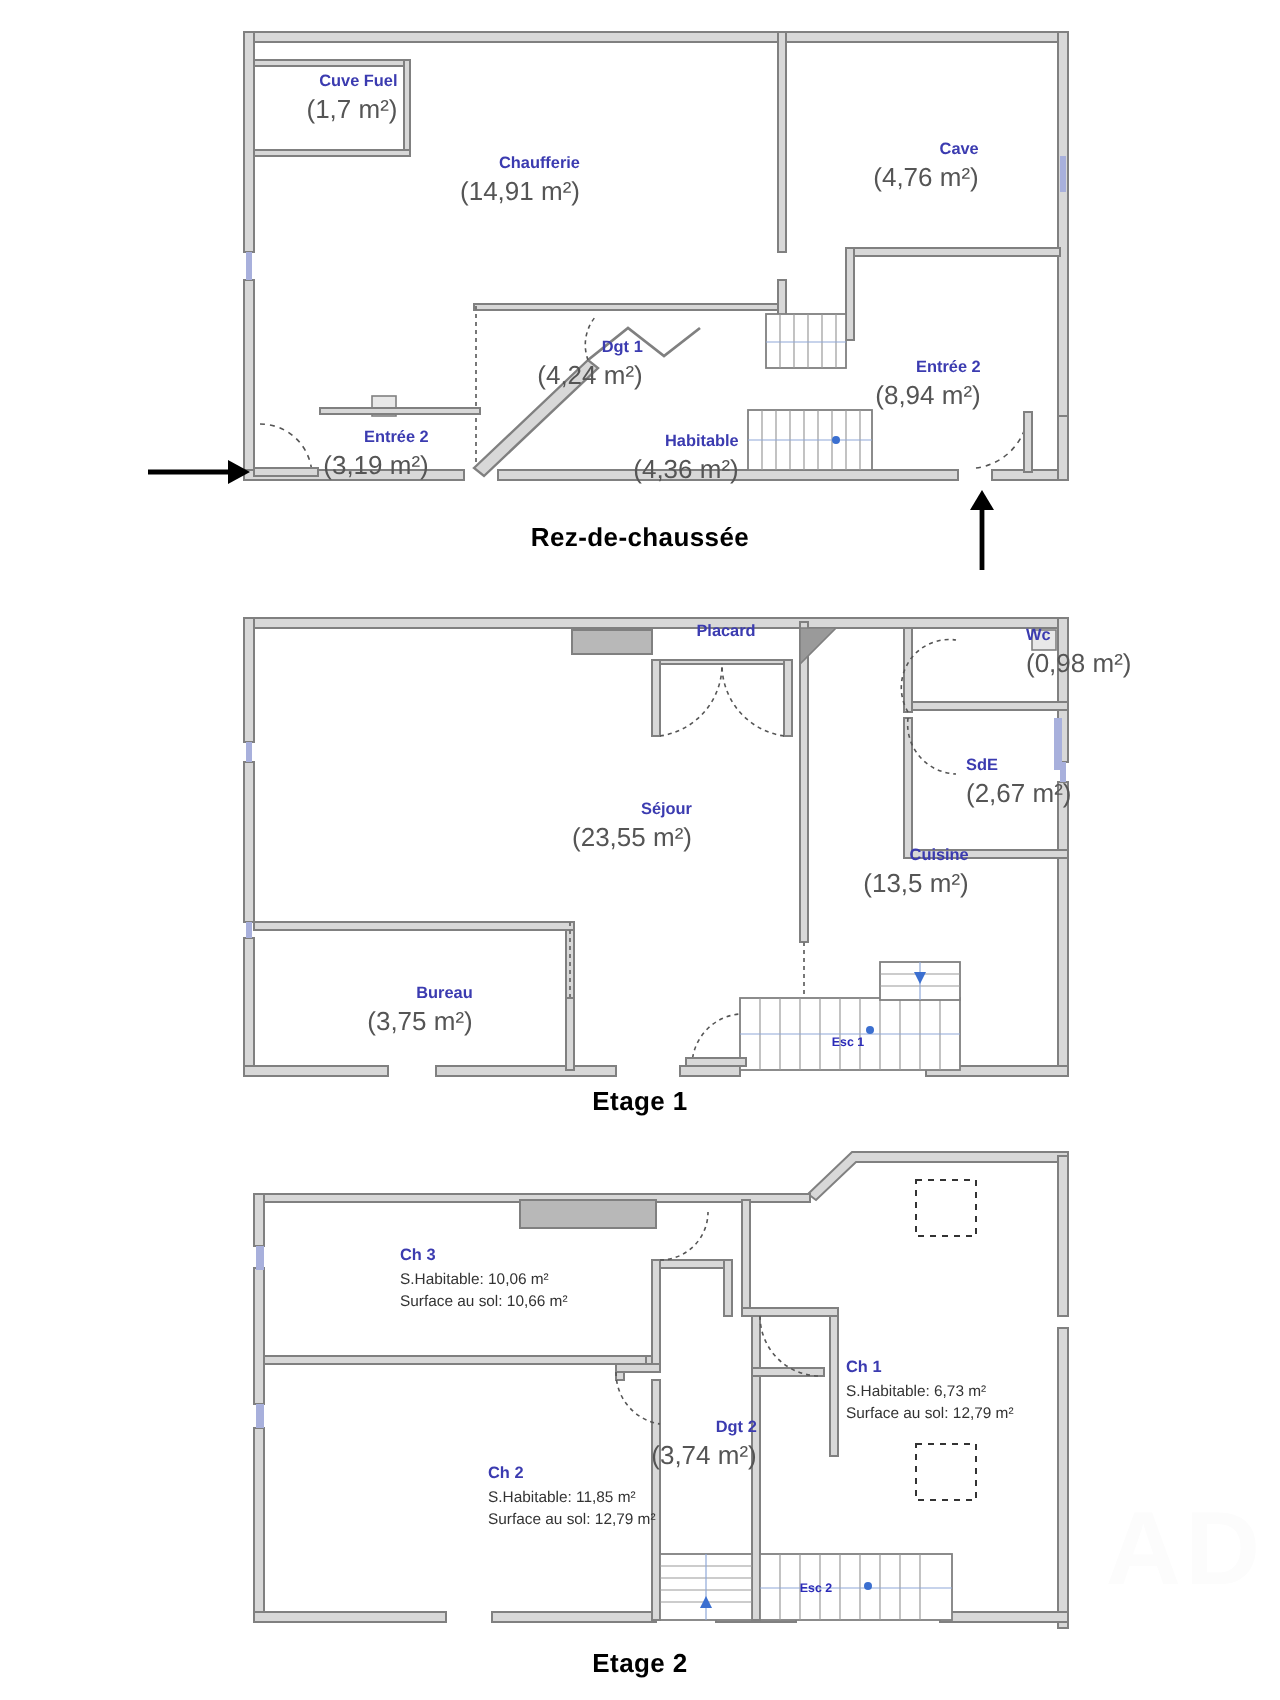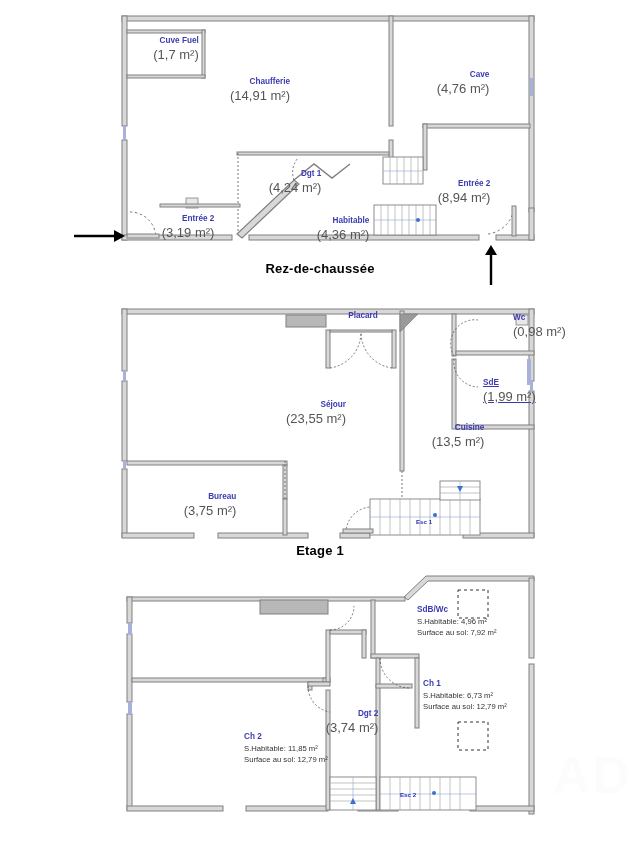--- a/index.html
+++ b/index.html
@@ -328,23 +328,23 @@
       </svg>
     </div>
 
     <div class="lbl center" style="left:363px;top:17px;">
       <span>Placard</span>
     </div>
     <div class="lbl" style="left:483px;top:19px;margin-left:30px;">
       <span>Wc</span>
       <span class="area">(0,98 m²)</span>
     </div>
-    <div class="lbl" style="left:483px;top:84px;text-decoration:underline;">
+    <div class="lbl" style="left:483px;top:84px;">
       <span>SdE</span>
-      <span class="area">(1,99 m²)</span>
+      <span class="area">(2,67 m²)</span>
     </div>
     <div class="lbl center" style="left:316px;top:106px;">
       <span>Séjour</span>
       <span class="area">(23,55 m²)</span>
     </div>
     <div class="lbl center" style="left:458px;top:129px;">
       <span>Cuisine</span>
       <span class="area">(13,5 m²)</span>
     </div>
     <div class="lbl center" style="left:210px;top:198px;">
@@ -437,37 +437,38 @@
           <line x1="312" y1="205" x2="312" y2="238"></line>
           <line x1="322" y1="205" x2="322" y2="238"></line>
           <line x1="332" y1="205" x2="332" y2="238"></line>
           <line x1="342" y1="205" x2="342" y2="238"></line>
         </g>
         <line x1="262" y1="222" x2="358" y2="222" stroke="#8fa8d8" stroke-width="0.6"></line>
         <circle cx="316" cy="221" r="2" fill="#3b6fd0"></circle>
       </svg>
     </div>
 
-    <div class="detail" style="left:417px;top:36px;">
-      <span class="nm">SdB/Wc</span>
-      <span class="ln">S.Habitable: 4,96 m²</span>
-      <span class="ln">Surface au sol: 7,92 m²</span>
+    <div class="detail" style="left:200px;top:54px;">
+      <span class="nm">Ch 3</span>
+      <span class="ln">S.Habitable: 10,06 m²</span>
+      <span class="ln">Surface au sol: 10,66 m²</span>
     </div>
     <div class="detail" style="left:423px;top:110px;">
       <span class="nm">Ch 1</span>
       <span class="ln">S.Habitable: 6,73 m²</span>
       <span class="ln">Surface au sol: 12,79 m²</span>
     </div>
     <div class="detail" style="left:208px;top:163px;margin-left:36px;">
       <span class="nm">Ch 2</span>
       <span class="ln">S.Habitable: 11,85 m²</span>
       <span class="ln">Surface au sol: 12,79 m²</span>
     </div>
     <div class="lbl center" style="left:352px;top:140px;">
       <span>Dgt 2</span>
       <span class="area">(3,74 m²)</span>
     </div>
     <div class="esc" style="left:408px;top:223px;">Esc 2</div>
 
+    <div class="floor-title" style="top:256px;">Etage 2</div>
   </div>
 
   <div class="watermark">AD</div>
 </div>
 
 </body></html>

